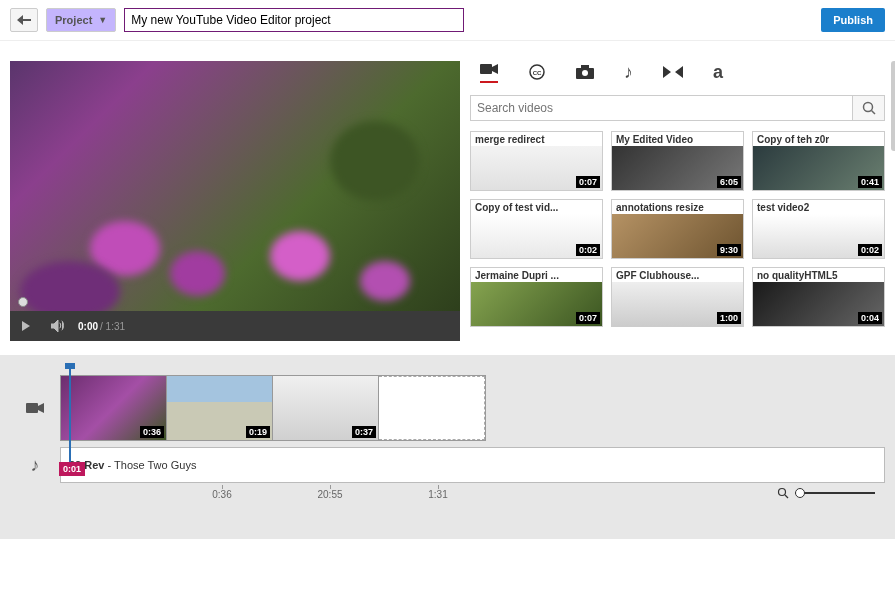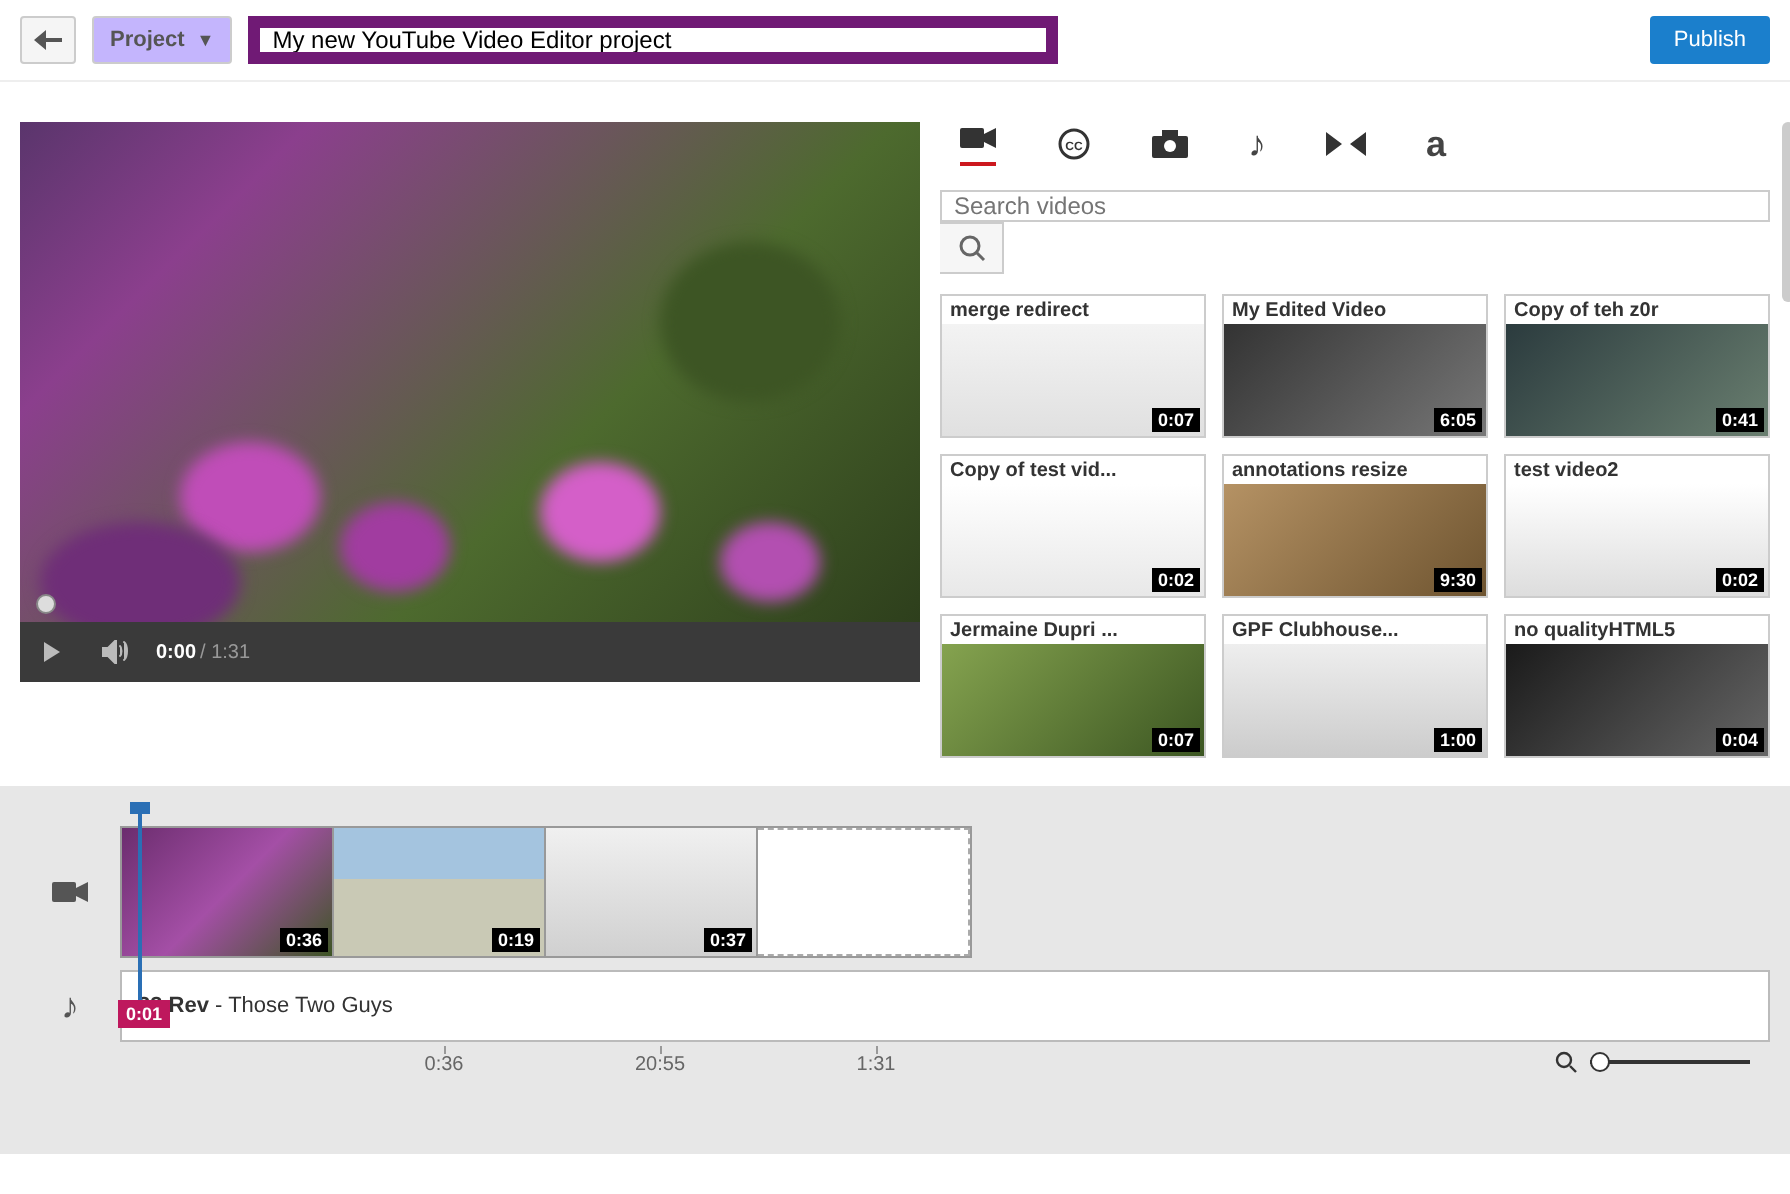--- a/index.html
+++ b/index.html
@@ -2,23 +2,23 @@
 <html><head>
 <meta charset="utf-8">
 <style>
   * { box-sizing: border-box; margin: 0; padding: 0; font-family: Arial, Helvetica, sans-serif; }
   body { background: #fff; font-size: 12px; color: #333; width: 895px; }
   
   .header { display: flex; align-items: center; padding: 8px 10px; border-bottom: 1px solid #eee; }
   .back-btn { width: 28px; height: 24px; border: 1px solid #ccc; background: #f5f5f5; display: flex; align-items: center; justify-content:center; border-radius:2px; cursor:pointer; }
   .proj-dd { margin-left:8px; height:24px; border:1px solid #ccc; background:#c4b5fd; display:flex; align-items:center; padding:0 8px; border-radius:2px; cursor:pointer; font-size:11px; font-weight:bold; color:#555; }
   .proj-dd .caret { margin-left:6px; font-size:9px; }
-  .title-input { margin-left:8px; width:405px; height:24px; border:6px solid #701a75; padding:0 6px; font-size:12px; }
+  .title-input { margin-left:8px; width:340px; height:24px; border:1px solid #701a75; padding:0 6px; font-size:12px; }
   .spacer { flex:1; }
-  .publish-btn { height:24px; background:#1b7fcc; color:#fff; border:none; padding:0 12px; font-size:11px; font-weight:normal; border-radius:2px; cursor:pointer; }
+  .publish-btn { height:24px; background:#1b7fcc; color:#fff; border:none; padding:0 12px; font-size:11px; font-weight:bold; border-radius:2px; cursor:pointer; }
 
   .hr-gap { height:20px; }
 
   
   .main-row { display:flex; padding:0 10px; gap:10px; }
 
   
   .preview { position:relative; width:450px; height:280px; background:linear-gradient(135deg,#5a356c 0%, #8b3f8d 20%, #4d6a2e 60%, #2a3a1a 100%); }
   .preview-canvas { position:absolute; inset:0; overflow:hidden; }
   .flower { position:absolute; border-radius:50%; filter:blur(4px); }
@@ -32,25 +32,25 @@
   .pbtn{width:24px;height:24px;display:flex;align-items:center;justify-content:center;margin:0 4px;cursor:pointer}
   .time-cur{font-weight:bold;color:#fff;margin-left:4px}
   .time-dur{color:#999;margin-left:2px}
   .rec-dot{position:absolute;left:8px;bottom:34px;width:10px;height:10px;background:#ddd;border:1px solid #888;border-radius:50%}
 
   
   .library { flex:1; position:relative; }
   .lib-tabs { display:flex; align-items:center; gap:30px; padding:0 10px 8px 10px; }
   .lib-tab { cursor:pointer; color:#444; display:flex; align-items:center; justify-content:center; height:22px; }
   .lib-tab.active { border-bottom:2px solid #cc181e; padding-bottom:4px; }
-  .search-row { display:flex; margin:4px 0 10px 0;flex-direction:column; }
+  .search-row { display:flex; margin:4px 0 10px 0; }
   .search-inp { flex:1; height:26px; border:1px solid #ccc; padding:0 6px; font-size:12px; background:#fff; color:#333; }
   .search-btn { width:32px; height:26px; border:1px solid #ccc; border-left:none; background:#f6f6f6; display:flex; align-items:center; justify-content:center; cursor:pointer; }
   .thumb-grid { display:grid; grid-template-columns:repeat(3,1fr); gap:8px; }
-  .thumb { position:relative; border:1px solid #ccc; background:#fafafa; height:72px; overflow:hidden; cursor:pointer; }
+  .thumb { position:relative; border:1px solid #ccc; background:#fafafa; height:60px; overflow:hidden; cursor:pointer; }
   .thumb-title { position:absolute; top:0; left:0; right:0; background:#fff; font-size:10px; font-weight:bold; padding:2px 4px; white-space:nowrap; overflow:hidden; text-overflow:ellipsis; }
   .thumb-dur { position:absolute; bottom:2px; right:2px; background:#000; color:#fff; font-size:9px; font-weight:bold; padding:1px 3px; }
   .thumb-bg { position:absolute; top:14px; left:0; right:0; bottom:0; }
   .tb-a{background:linear-gradient(#f3f3f3,#e0e0e0)}
   .tb-b{background:linear-gradient(135deg,#333,#777)}
   .tb-c{background:linear-gradient(135deg,#2b3b3e,#6a7f70)}
   .tb-d{background:linear-gradient(#fff,#e8e8e8)}
   .tb-e{background:linear-gradient(135deg,#b59264,#6e5430)}
   .tb-f{background:linear-gradient(#fff,#ddd)}
   .tb-g{background:linear-gradient(135deg,#85a34f,#3c5622)}

